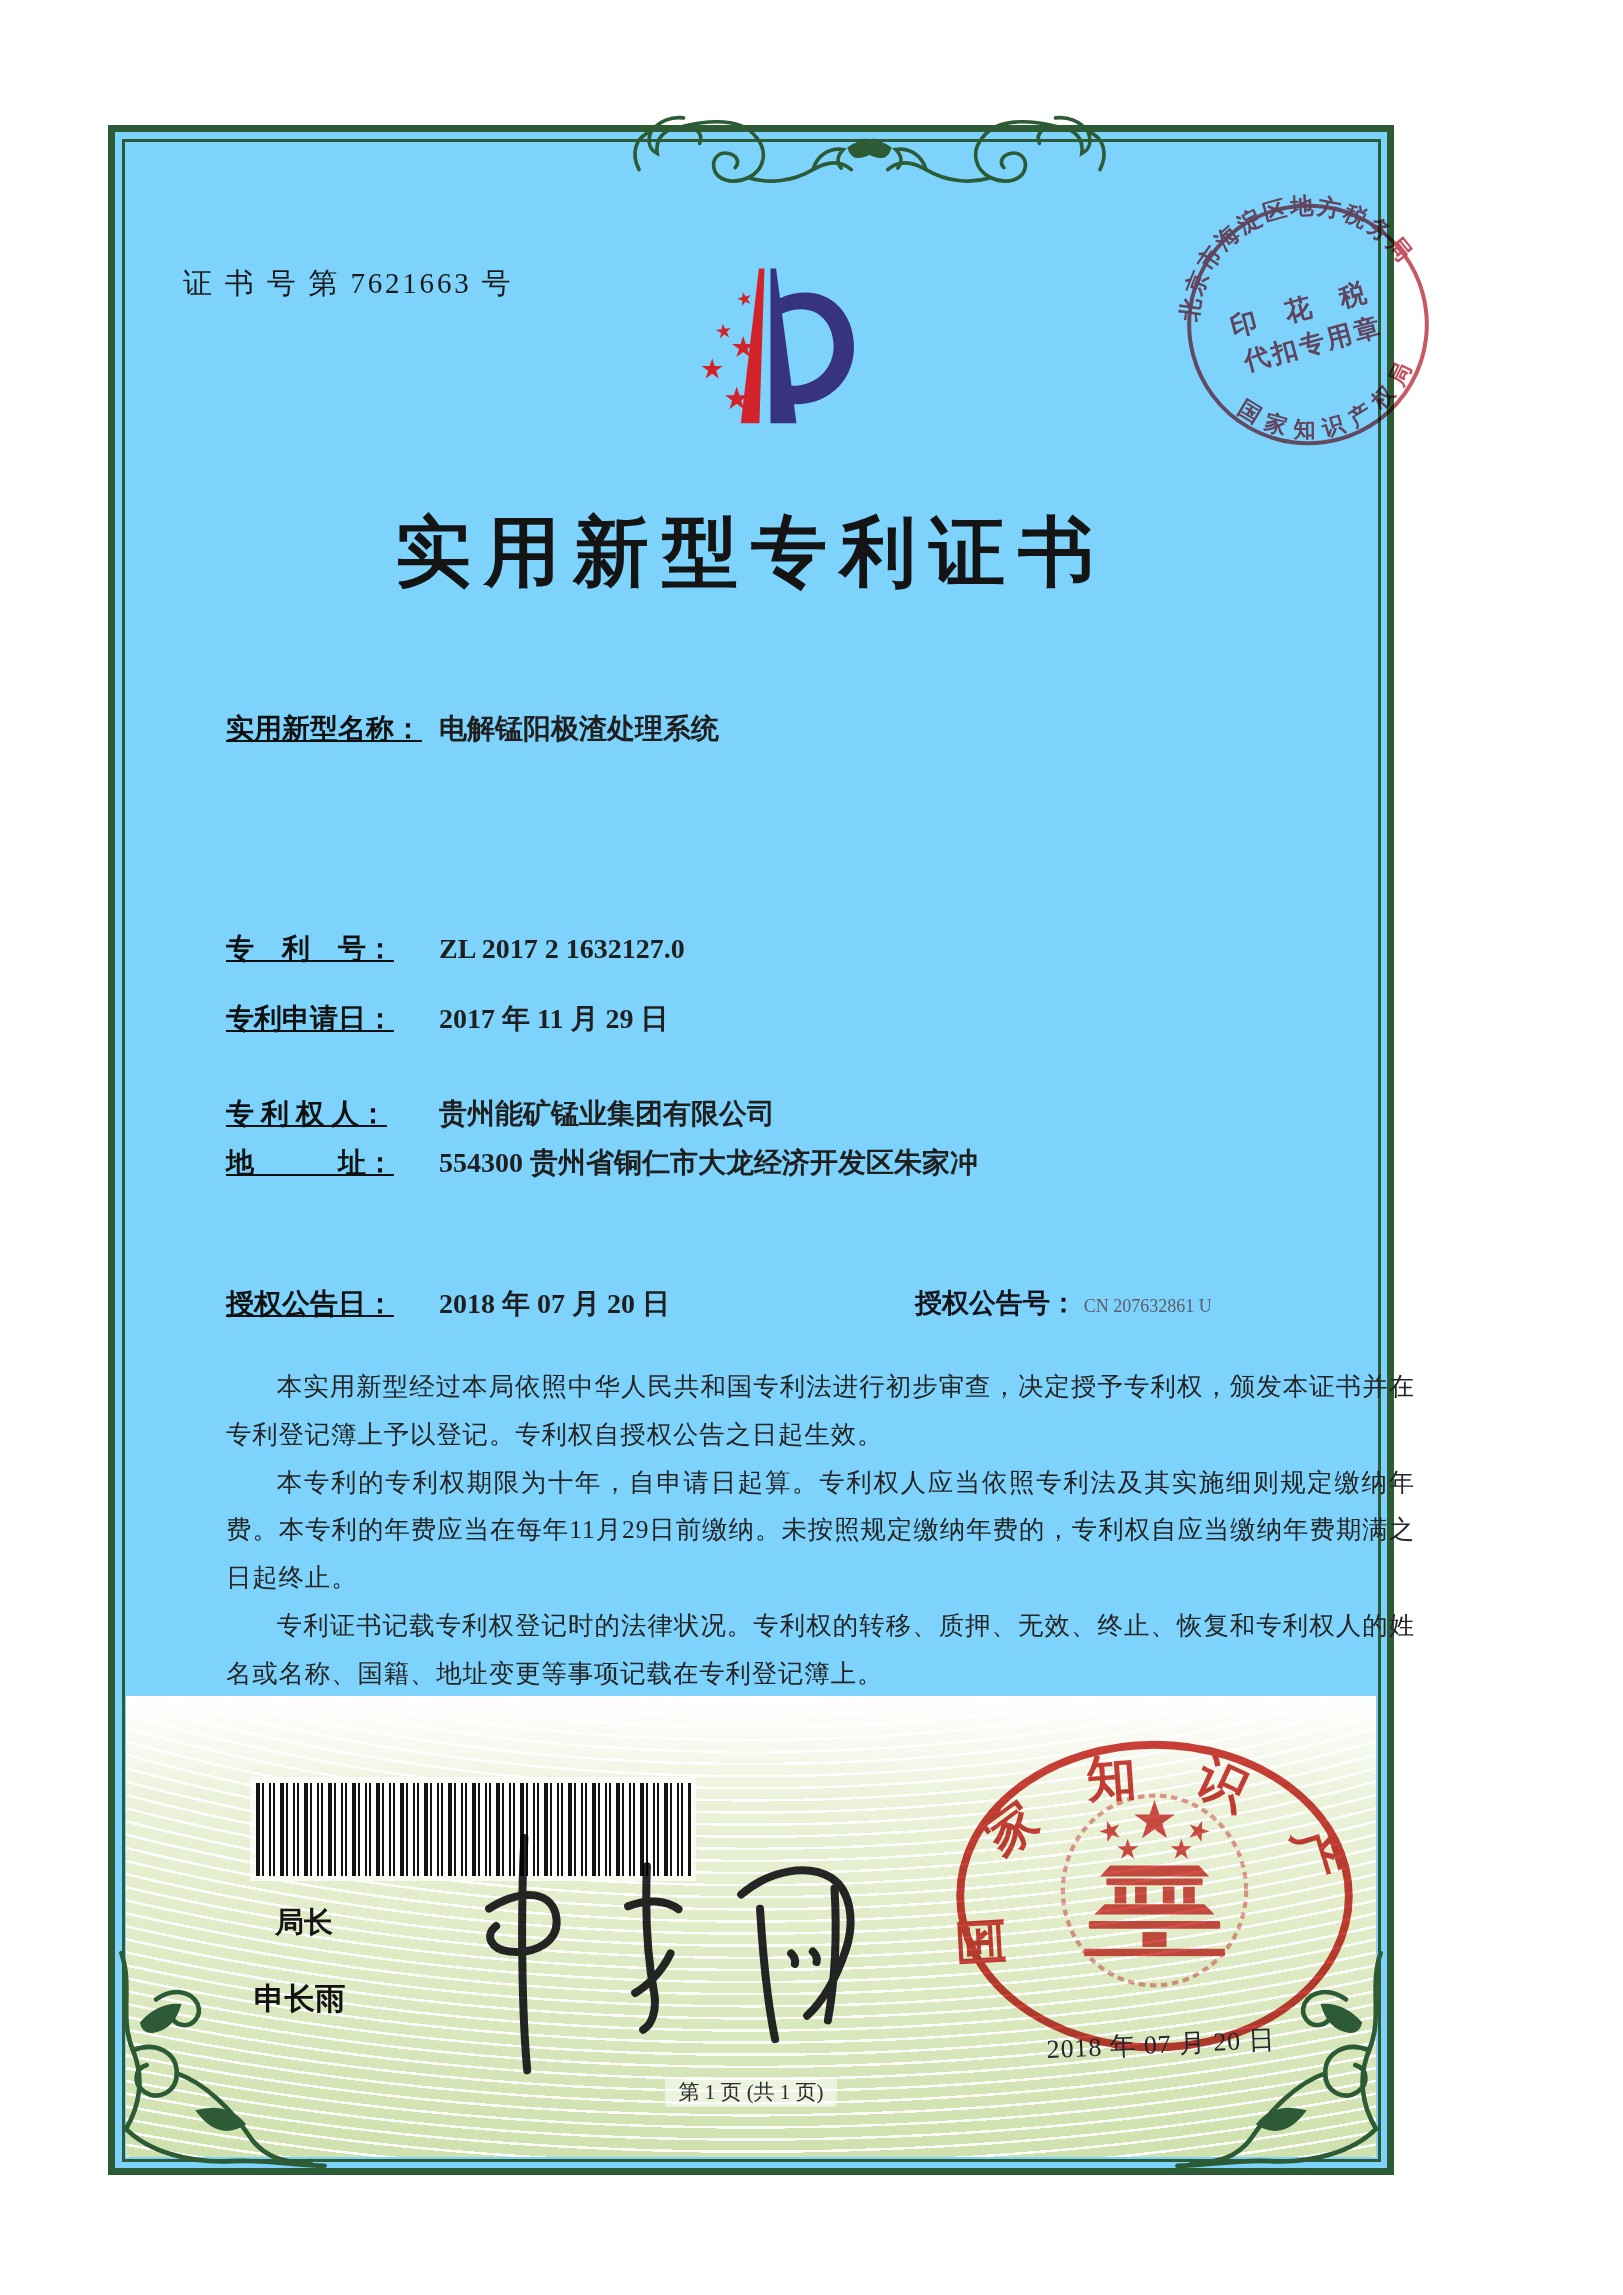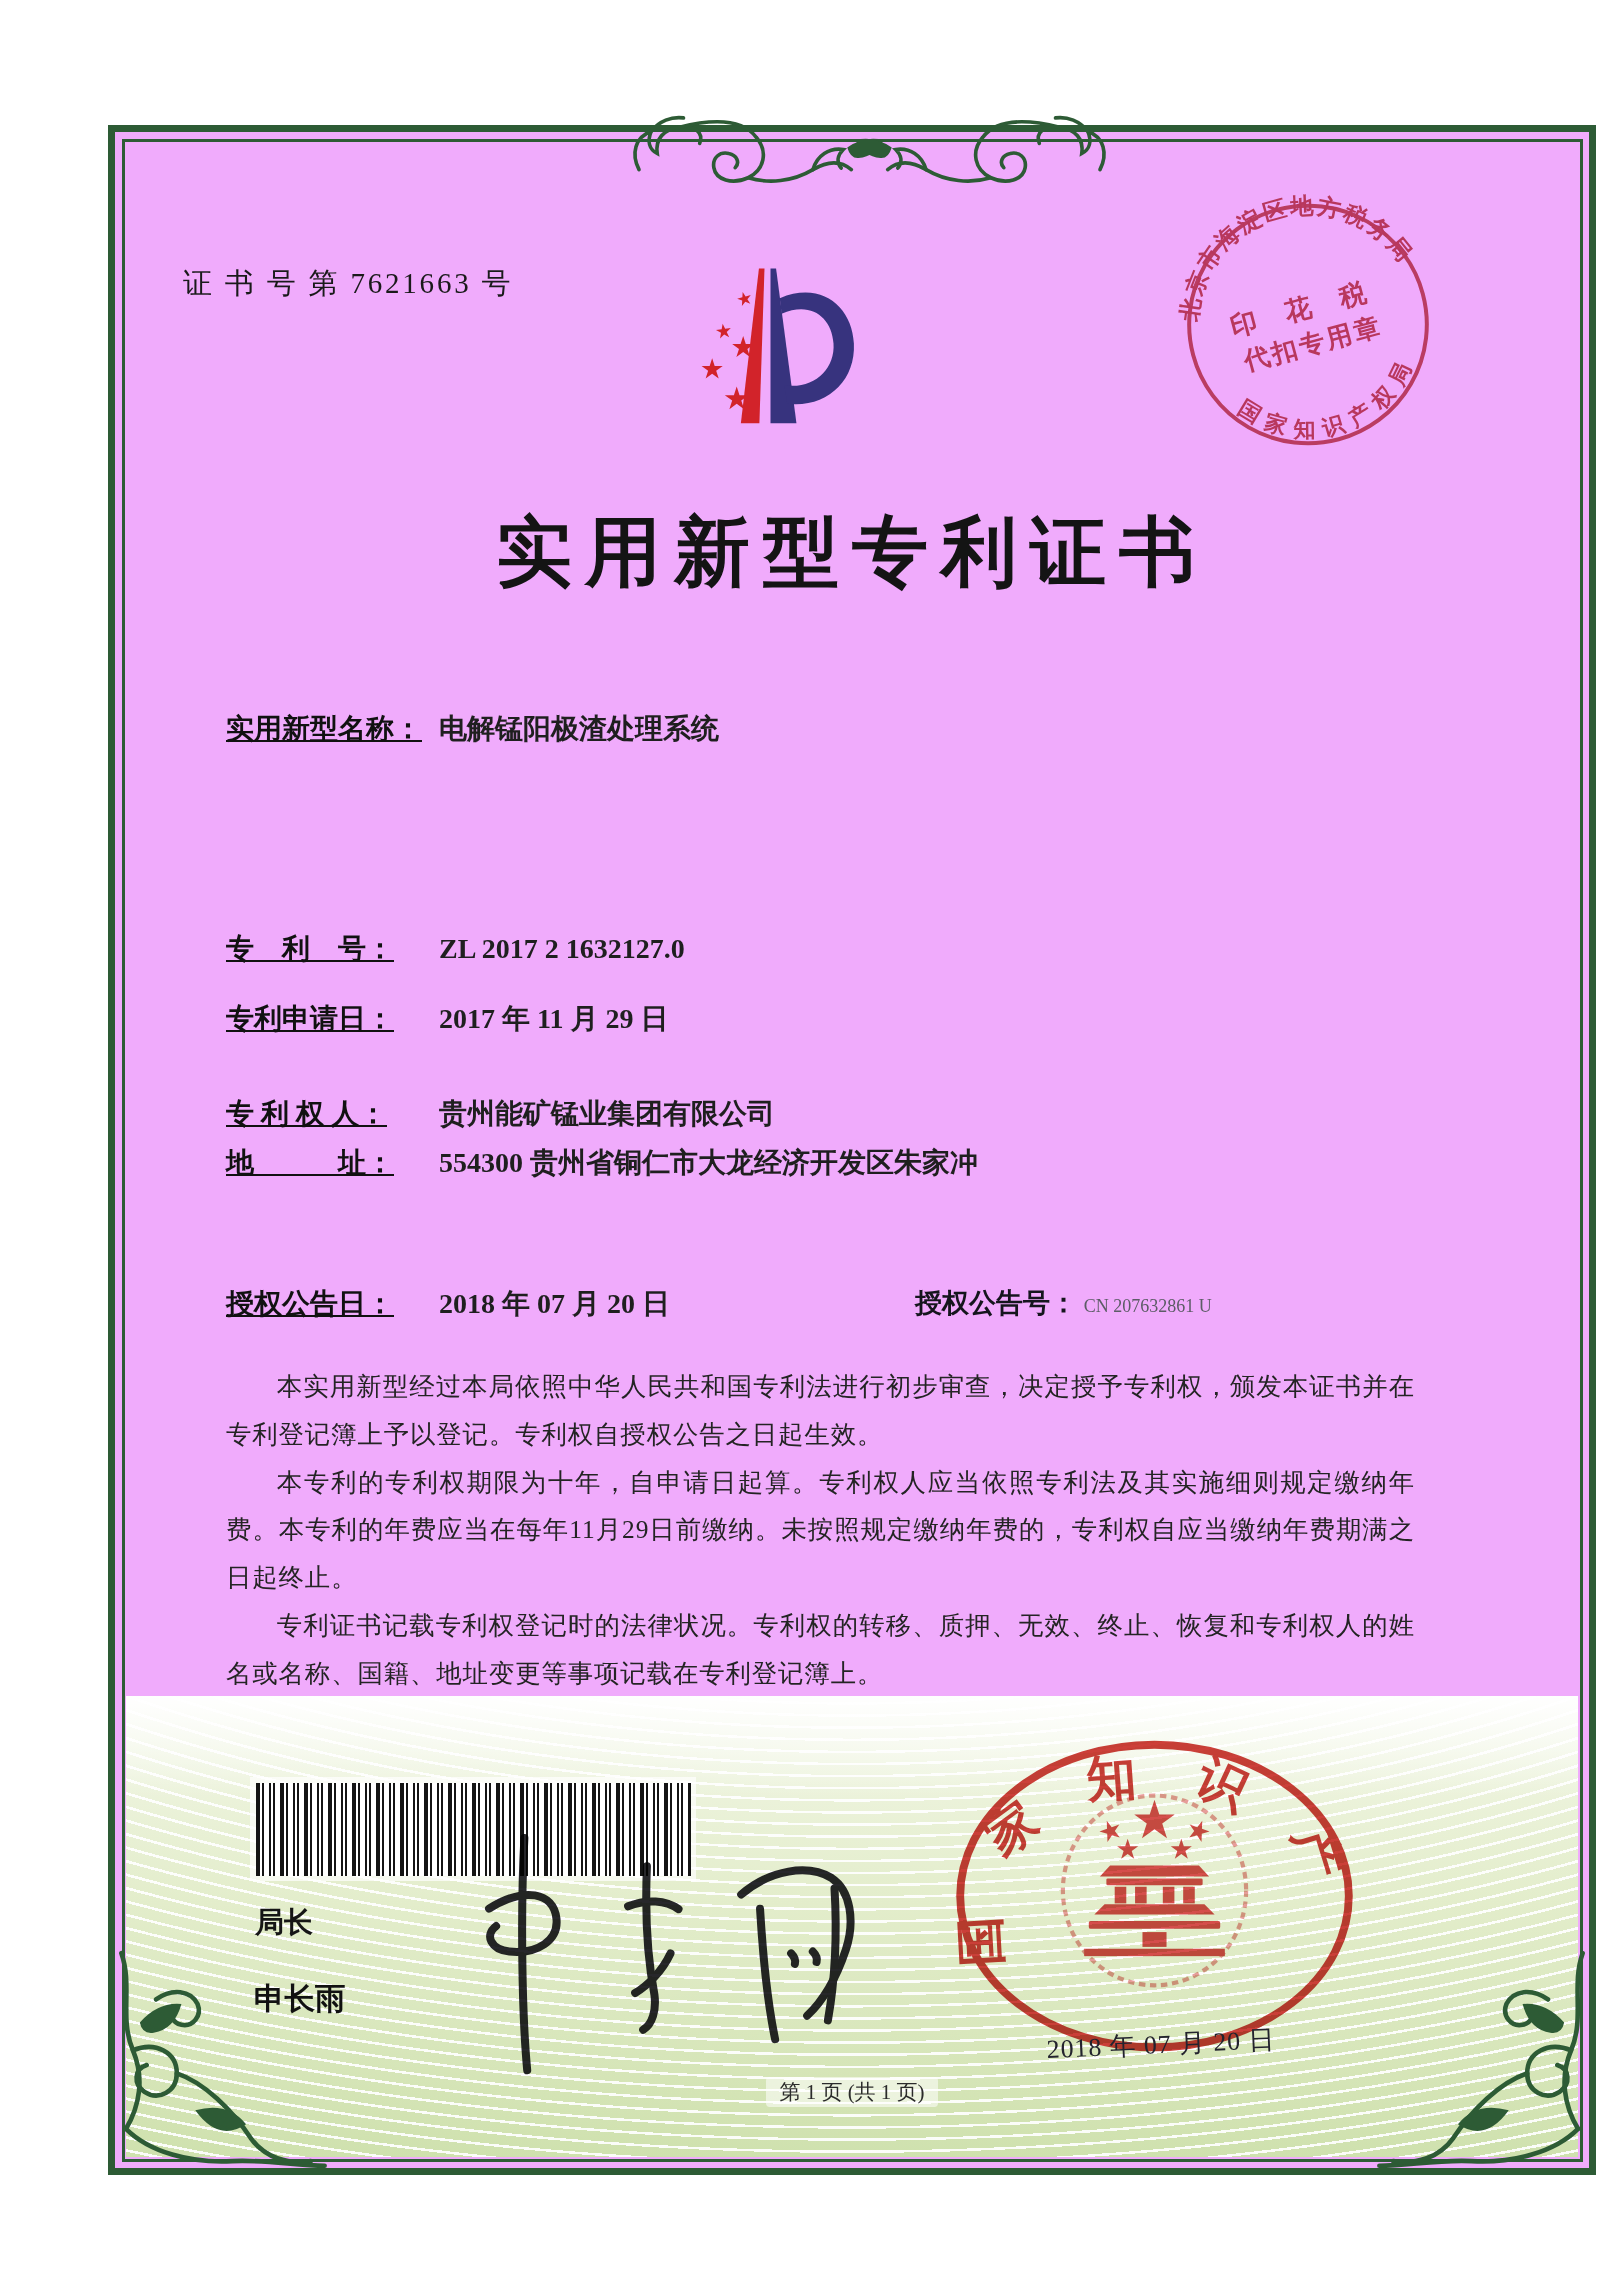--- a/index.html
+++ b/index.html
@@ -1,22 +1,22 @@
 <!DOCTYPE html>
 <html lang="zh" style="font-size:7.4px"><head>
 <meta charset="utf-8">
 <style>
   html,body{margin:0;padding:0;}
   body{
     width:1623px;height:2295px;position:relative;background:#ffffff;
     font-family:"Liberation Serif","DejaVu Serif",serif;color:#1c1c1c;overflow:hidden;
   }
   .frame{
-    position:absolute;left:108px;top:125px;width:1488px;height:2050px;
-    box-sizing:border-box;border:7.4px solid #2d5b35;background:#f0abfc;
+    position:absolute;left:108px;top:125px;width:1286px;height:2050px;
+    box-sizing:border-box;border:7.4px solid #2d5b35;background:#7dd3fc;
   }
   .frame-inner{
     position:absolute;inset:6.5px;border:3.7px solid #2d5b35;pointer-events:none;z-index:1;
   }
   .guilloche{
     position:absolute;left:11px;right:11px;top:1564px;bottom:11px;z-index:0;
     background:
       linear-gradient(180deg, rgba(255,255,255,0.98) 0%, rgba(255,255,255,0) 22%),
       repeating-radial-gradient(ellipse 2406px 1388px at 50% -694px,
          rgba(255,255,255,0) 0px, rgba(255,255,255,0) 16.7px,
@@ -52,21 +52,21 @@
   .barcode-wrap{
     position:absolute;left:135px;top:1645px;z-index:3;background:rgba(255,255,255,0.7);padding:5.6px;
   }
   .barcode{
     width:435px;height:93px;mix-blend-mode:multiply;
     background:repeating-linear-gradient(90deg,
       #141414 0 3.7px,#ffffff 3.7px 6px,#141414 6px 7.9px,#ffffff 7.9px 13px,
       #141414 13px 15.3px,#ffffff 15.3px 16.7px,#141414 16.7px 19px,#ffffff 19px 24px);
   }
   .sig-title{
-    position:absolute;left:140px;top:1771px;z-index:3;
+    position:absolute;left:160px;top:1771px;z-index:3;
     font-family:"Liberation Sans","DejaVu Sans",sans-serif;font-weight:700;font-size:29px;color:#161616;
   }
   .sig-name{
     position:absolute;left:139px;top:1847px;z-index:3;
     font-family:"Liberation Sans","DejaVu Sans",sans-serif;font-weight:700;font-size:30.5px;color:#111;
   }
   .signature{position:absolute;left:268px;top:1680px;width:509px;height:264px;z-index:4;mix-blend-mode:multiply;}
   .issue-seal{position:absolute;left:835px;top:1603px;width:409px;height:322px;z-index:4;opacity:.93;mix-blend-mode:multiply;}
   .seal-date{
     position:absolute;left:854px;width:384px;top:1895px;z-index:5;text-align:center;

